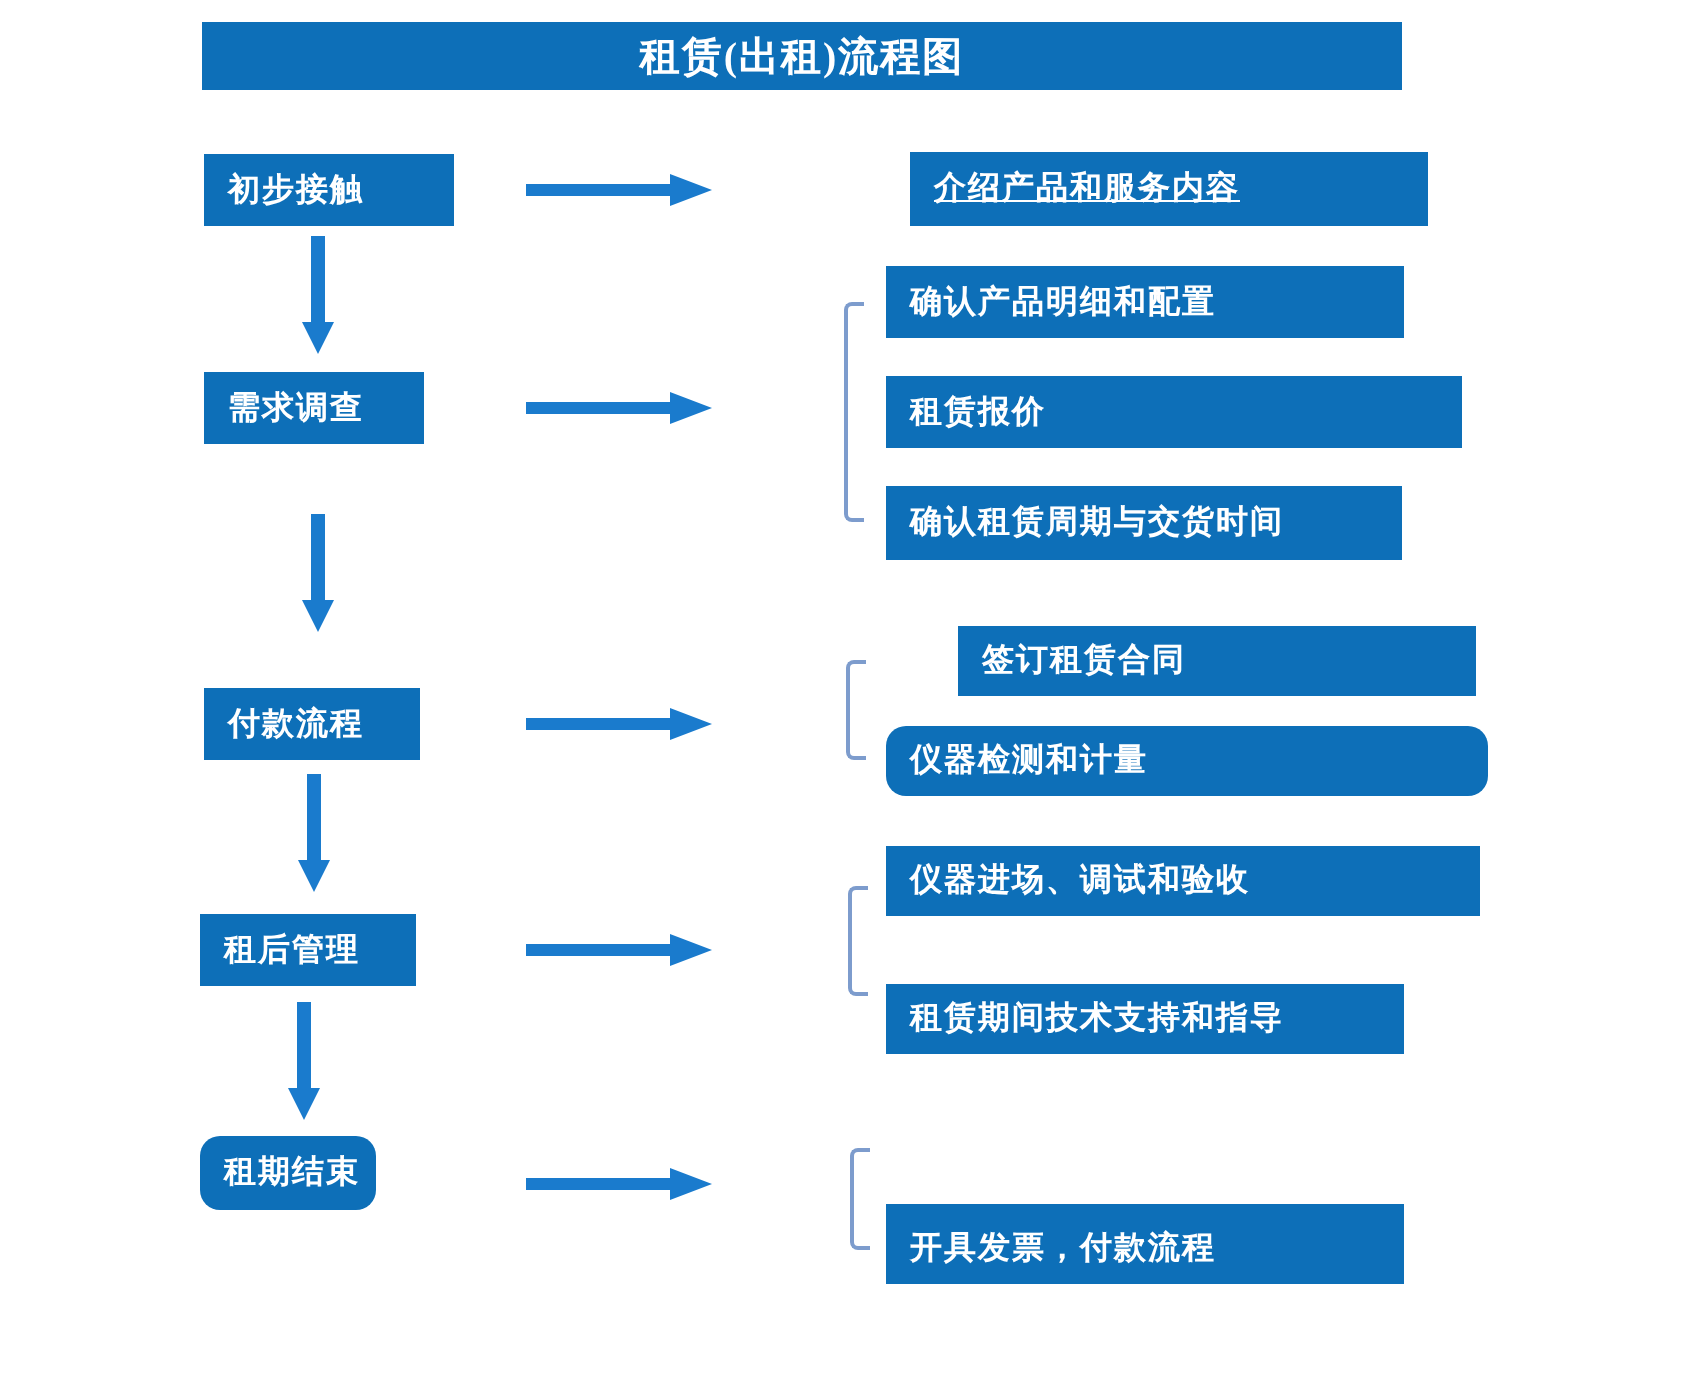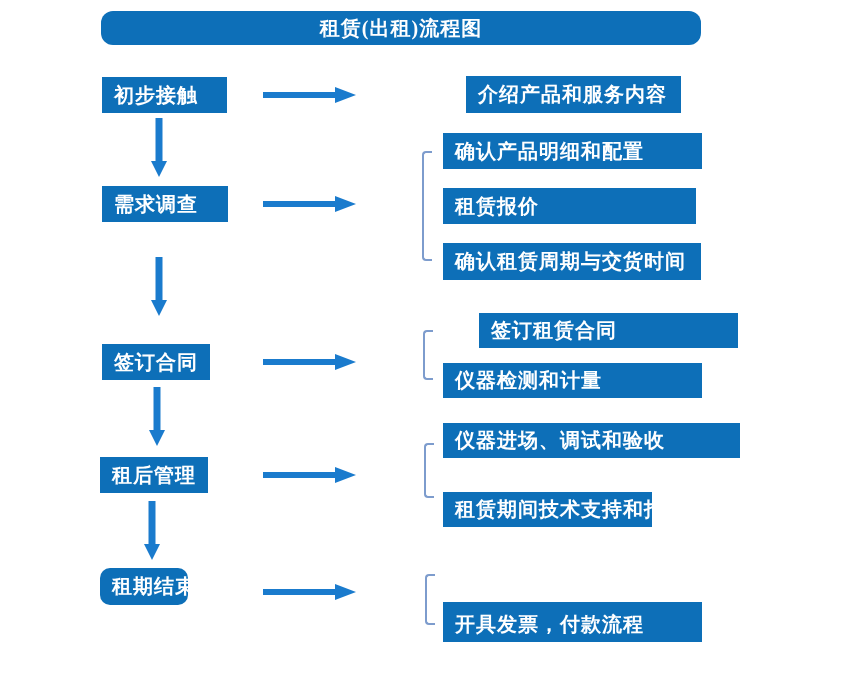--- a/index.html
+++ b/index.html
@@ -12,30 +12,30 @@
   .canvas{
     position:relative;
     width:844px;height:688px;
     background:#ffffff;
     overflow:hidden;
     font-family:"Liberation Serif","DejaVu Serif",serif;
   }
   .title-bar{
     position:absolute;left:101px;top:11px;width:600px;height:34px;
     background:var(--box-blue);
-    display:flex;align-items:center;justify-content:center;border-radius:12px;
+    display:flex;align-items:center;justify-content:center;
   }
   .title-bar span{
     color:var(--text-color);font-size:20px;font-weight:bold;letter-spacing:1px;
   }
   .box{
     position:absolute;
     background:var(--box-blue);
     color:var(--text-color);
-    font-size:20px;font-weight:bold;letter-spacing:1px;
+    font-size:16px;font-weight:bold;letter-spacing:1px;
     display:flex;align-items:center;
     padding-left:12px;box-sizing:border-box;
     white-space:nowrap;
   }
   .arrow{position:absolute;display:block;}
   .arrow line{stroke:var(--arrow-blue);}
   .arrow polygon{fill:var(--arrow-blue);}
   .bracket{
     position:absolute;width:10px;box-sizing:border-box;
     border-left:2px solid var(--bracket-blue);
@@ -47,33 +47,33 @@
 </head>
 <body>
 
 <div class="canvas">
 
   <div class="title-bar">
     <span>租赁(出租)流程图</span>
   </div>
 
   <div class="box" style="left:102px;top:77px;width:125px;height:36px;">初步接触</div>
-  <div class="box" style="left:102px;top:186px;width:126px;height:36px;">需求调查</div>
-  <div class="box" style="left:102px;top:344px;width:108px;height:36px;">签订合同</div>
+  <div class="box" style="left:102px;top:186px;width:110px;height:36px;">需求调查</div>
+  <div class="box" style="left:102px;top:344px;width:108px;height:36px;">付款流程</div>
   <div class="box" style="left:100px;top:457px;width:108px;height:36px;">租后管理</div>
   <div class="box" style="left:100px;top:568px;width:88px;height:37px;border-radius:10px;">租期结束</div>
 
-  <div class="box" style="left:466px;top:76px;width:215px;height:37px;">介绍产品和服务内容</div>
+  <div class="box" style="left:455px;top:76px;width:259px;height:37px;text-decoration:underline;">介绍产品和服务内容</div>
   <div class="box" style="left:443px;top:133px;width:259px;height:36px;text-align:right;">确认产品明细和配置</div>
-  <div class="box" style="left:443px;top:188px;width:253px;height:36px;">租赁报价</div>
+  <div class="box" style="left:443px;top:188px;width:288px;height:36px;">租赁报价</div>
   <div class="box" style="left:443px;top:243px;width:258px;height:37px;">确认租赁周期与交货时间</div>
   <div class="box" style="left:443px;top:313px;width:259px;height:35px;margin-left:36px;">签订租赁合同</div>
-  <div class="box" style="left:443px;top:363px;width:259px;height:35px;">仪器检测和计量</div>
+  <div class="box" style="left:443px;top:363px;width:301px;height:35px;border-radius:10px;">仪器检测和计量</div>
   <div class="box" style="left:443px;top:423px;width:297px;height:35px;">仪器进场、调试和验收</div>
-  <div class="box" style="left:443px;top:492px;width:209px;height:35px;text-align:center;">租赁期间技术支持和指导</div>
+  <div class="box" style="left:443px;top:492px;width:259px;height:35px;text-align:center;">租赁期间技术支持和指导</div>
   <div class="box" style="left:443px;top:556px;width:259px;height:36px;margin-top:46px;">仪器退租</div>
   <div class="box" style="left:443px;top:607px;width:259px;height:35px;">开具发票，付款流程</div>
 
   <svg class="arrow" style="left:263px;top:86px;" width="94" height="18">
     <line x1="0" y1="9" x2="73" y2="9" stroke-width="6"></line>
       <polygon points="72,1 93,9 72,17"></polygon>
   </svg>
   <svg class="arrow" style="left:263px;top:195px;" width="94" height="18">
     <line x1="0" y1="9" x2="73" y2="9" stroke-width="6"></line>
       <polygon points="72,1 93,9 72,17"></polygon>

